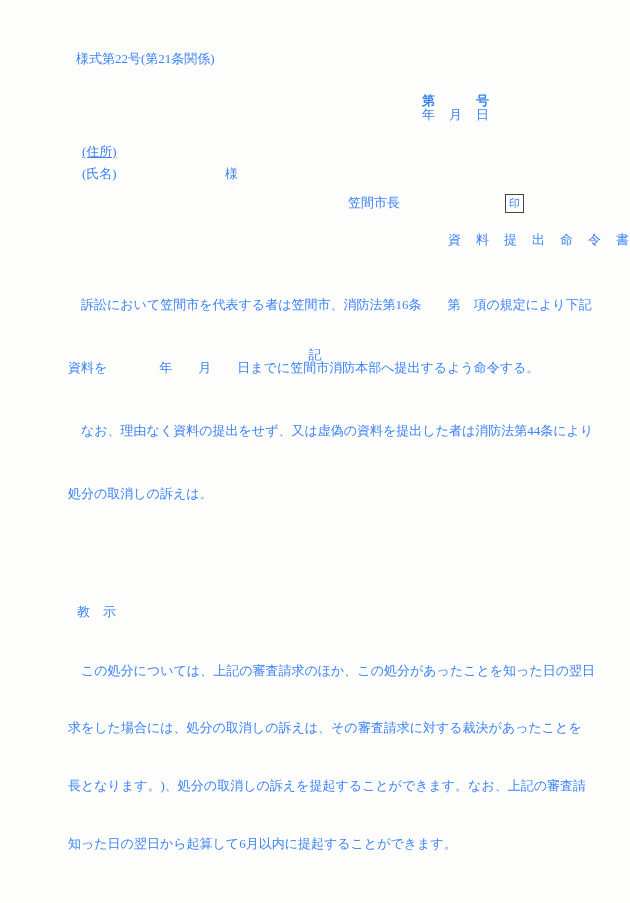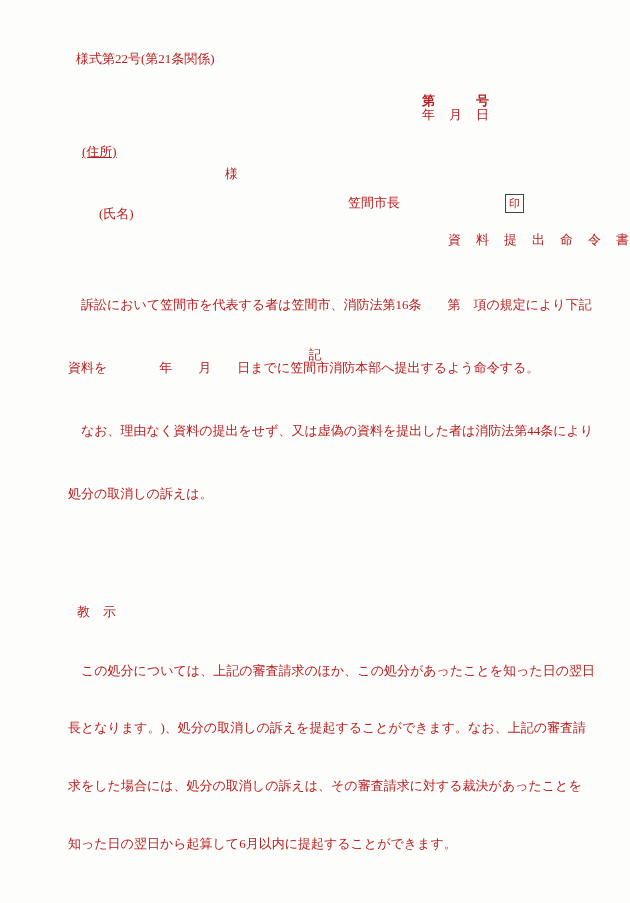--- a/index.html
+++ b/index.html
@@ -1,31 +1,31 @@
 <!DOCTYPE html>
 <html><head>
 <meta charset="utf-8">
 <style>
   html,body{margin:0;padding:0;background:#888;}
   .page{
     position:relative;
     width:630px;height:903px;
     background:#fdfdfc;
     font-family:"Liberation Serif","DejaVu Serif",serif;
-    color:#b91c1c;
+    color:#3b82f6;
     font-size:13px;
     overflow:hidden;
     margin:0 auto;
   }
   .abs{position:absolute;white-space:pre;}
   .form-number{left:76px;top:50px;}
   .doc-number{left:422px;top:92px;letter-spacing:0.5px;font-weight:bold;}
   .date-line{left:422px;top:106px;letter-spacing:0.5px;}
   .address{left:82px;top:143px;text-decoration:underline;}
-  .name{left:99px;top:165px;margin-top:40px;}
+  .name{left:82px;top:165px;}
   .honorific{left:225px;top:165px;}
   .issuer{left:348px;top:194px;}
   .seal{
     left:505px;top:194px;
     width:17px;height:17px;
     border:1px solid #444;
     text-align:center;
     font-size:11px;line-height:16px;
     white-space:normal;
   }
@@ -62,22 +62,22 @@
     <div>　なお、理由なく資料の提出をせず、又は虚偽の資料を提出した者は消防法第44条により</div>
     <div>処分の取消しの訴えは。</div>
   </div>
 
   <div class="abs ki">記</div>
 
   <div class="abs kyouji-heading">教　示</div>
 
   <div class="abs kyouji-block">
     <div>　この処分については、上記の審査請求のほか、この処分があったことを知った日の翌日</div>
+    <div>求をした場合には、処分の取消しの訴えは、その審査請求に対する裁決があったことを</div>
     <div>長となります。)、処分の取消しの訴えを提起することができます。なお、上記の審査請</div>
-    <div>求をした場合には、処分の取消しの訴えは、その審査請求に対する裁決があったことを</div>
     <div>知った日の翌日から起算して6月以内に提起することができます。</div>
     
     
     
     
     
     
   </div>
 
 </div>

